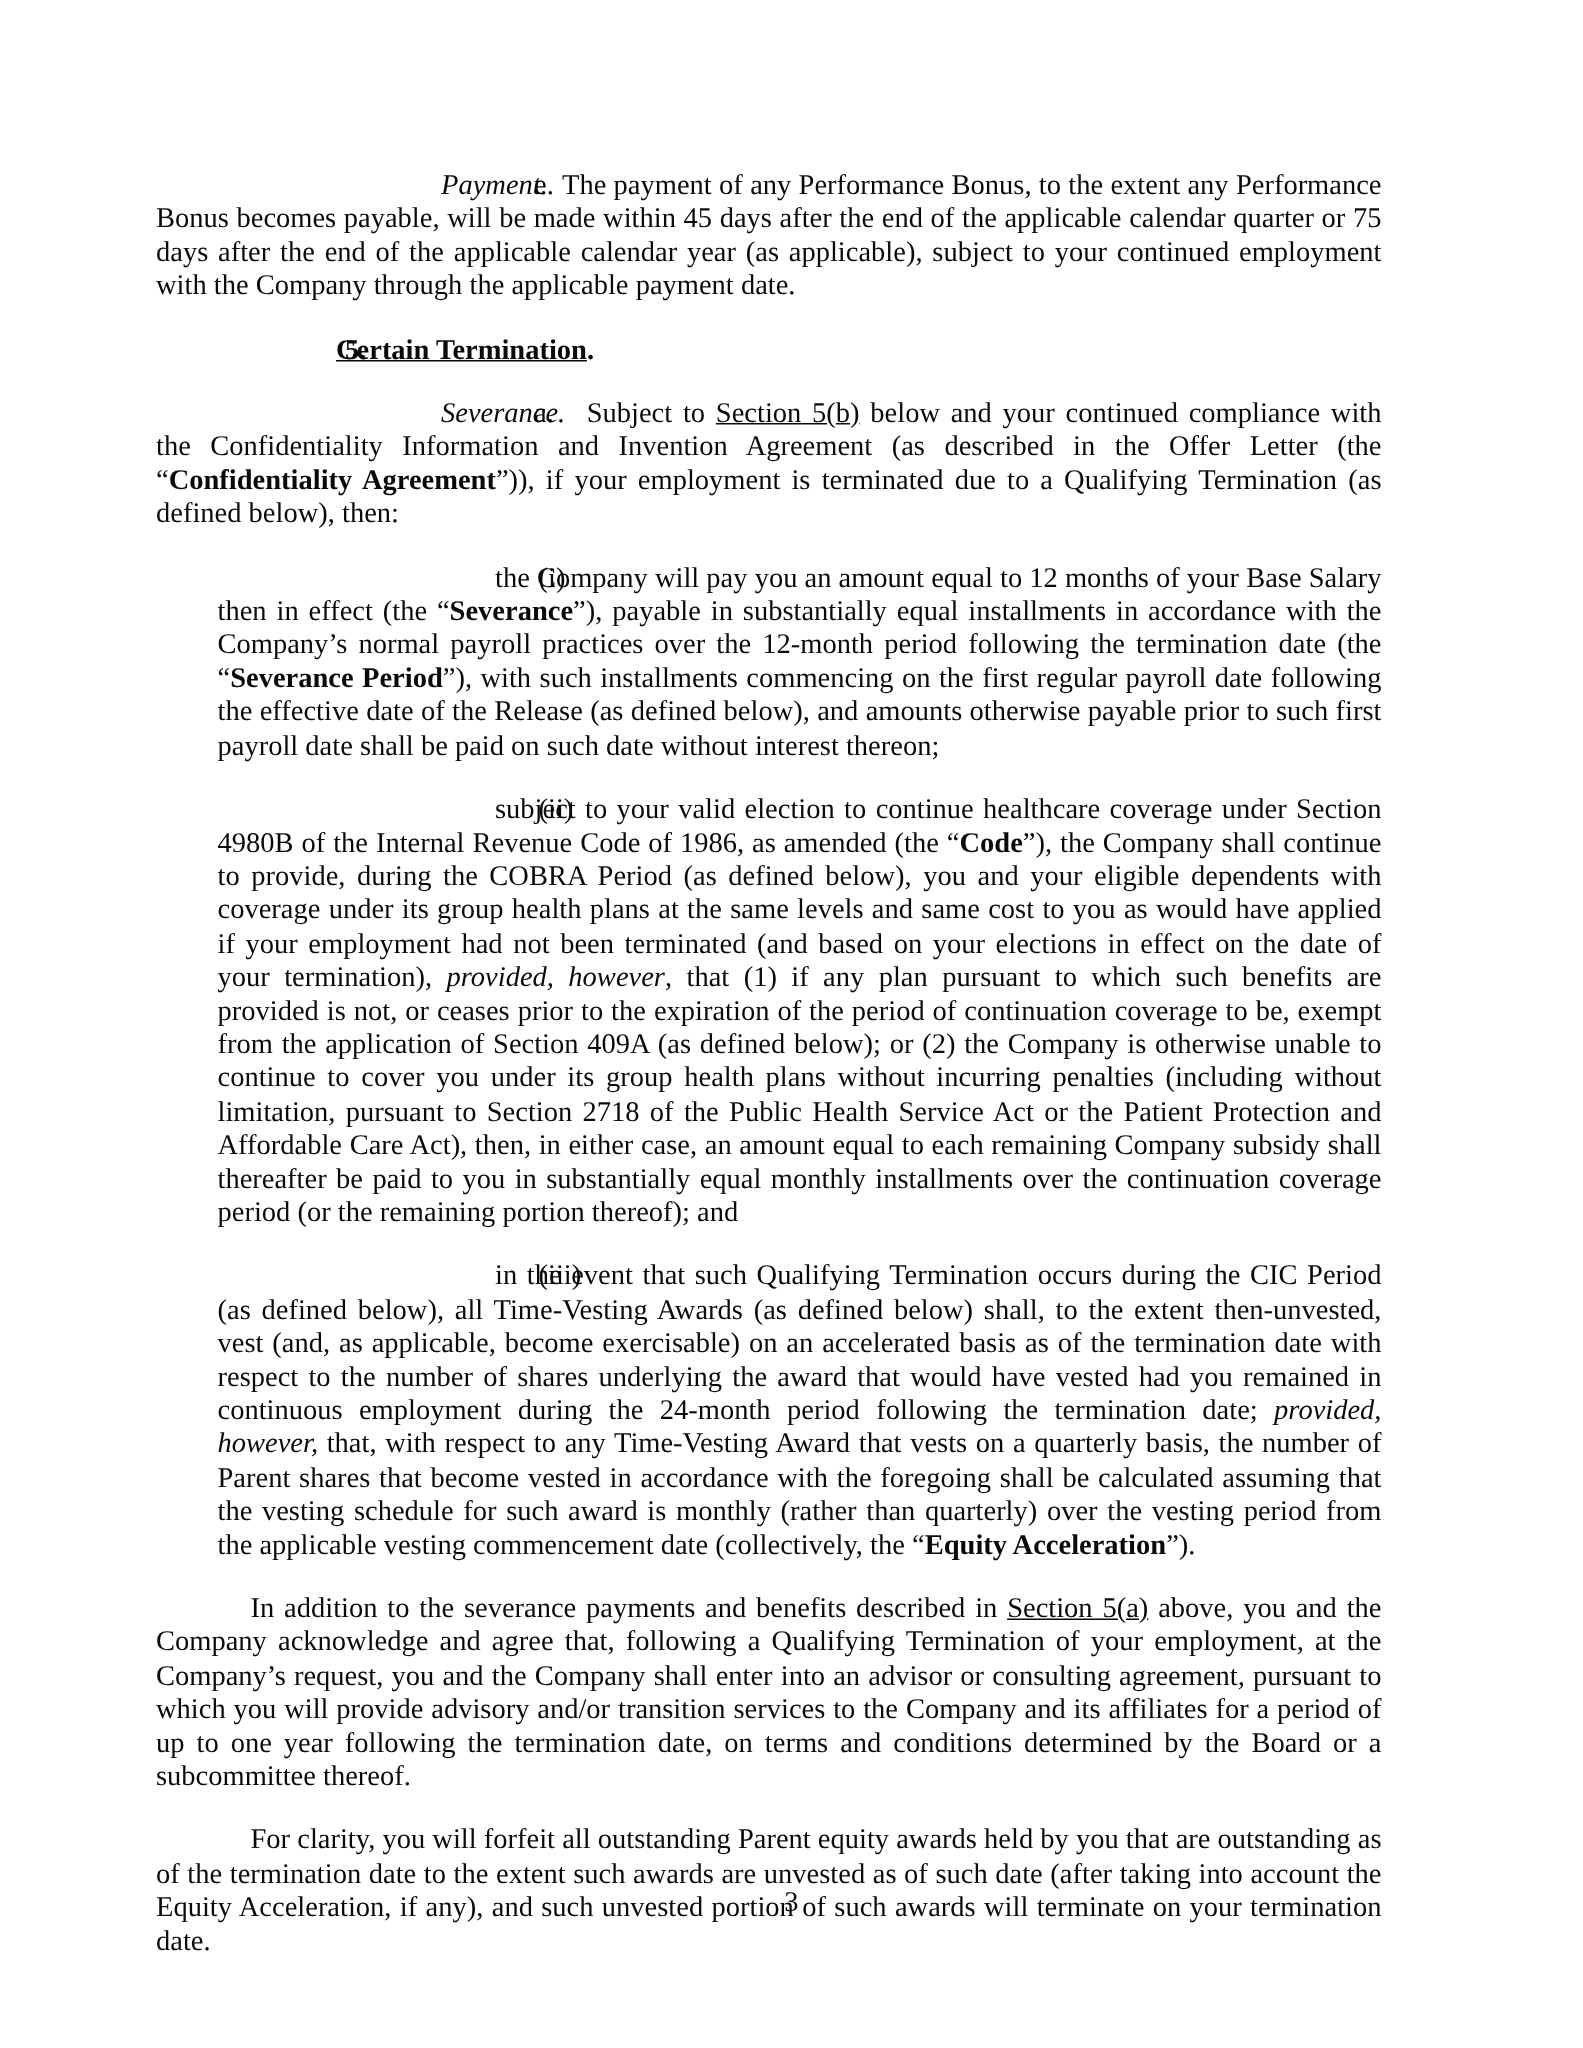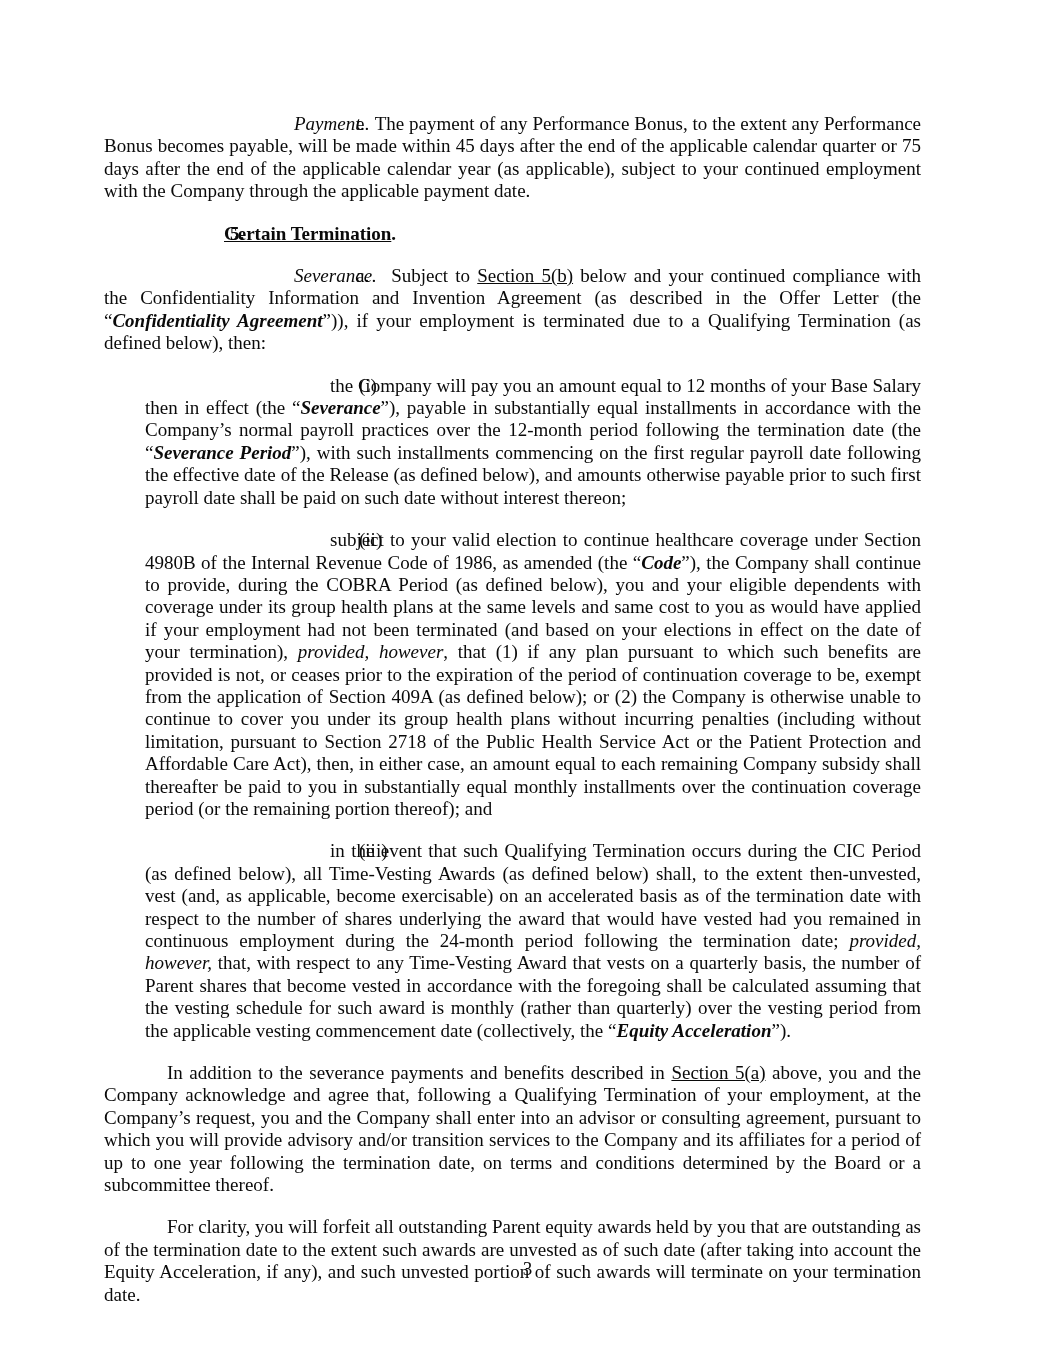--- a/index.html
+++ b/index.html
@@ -28,21 +28,21 @@
   }
   .num-label { display: inline-block; }
   .p-letter  { text-indent: 126px; }
   .p-letter .num-label { width: 64px; }
   .p-heading { text-indent: 63px; font-weight: bold; }
   .p-heading .num-label { width: 57px; }
   .p-sub { margin-left: 41px; text-indent: 107px; }
   .p-sub .num-label { width: 78px; }
   .p-body { text-indent: 63px; }
   .run-i  { font-style: italic; }
-  .run-bi { font-weight: bold; font-style: italic; }
+  .run-bi { font-weight: bold; }
   .run-u  { text-decoration: underline; }
   .page-number {
     position: absolute;
     left: 0;
     top: 1258px;
     width: 100%;
     text-align: center;
   }
 </style>
 </head>

